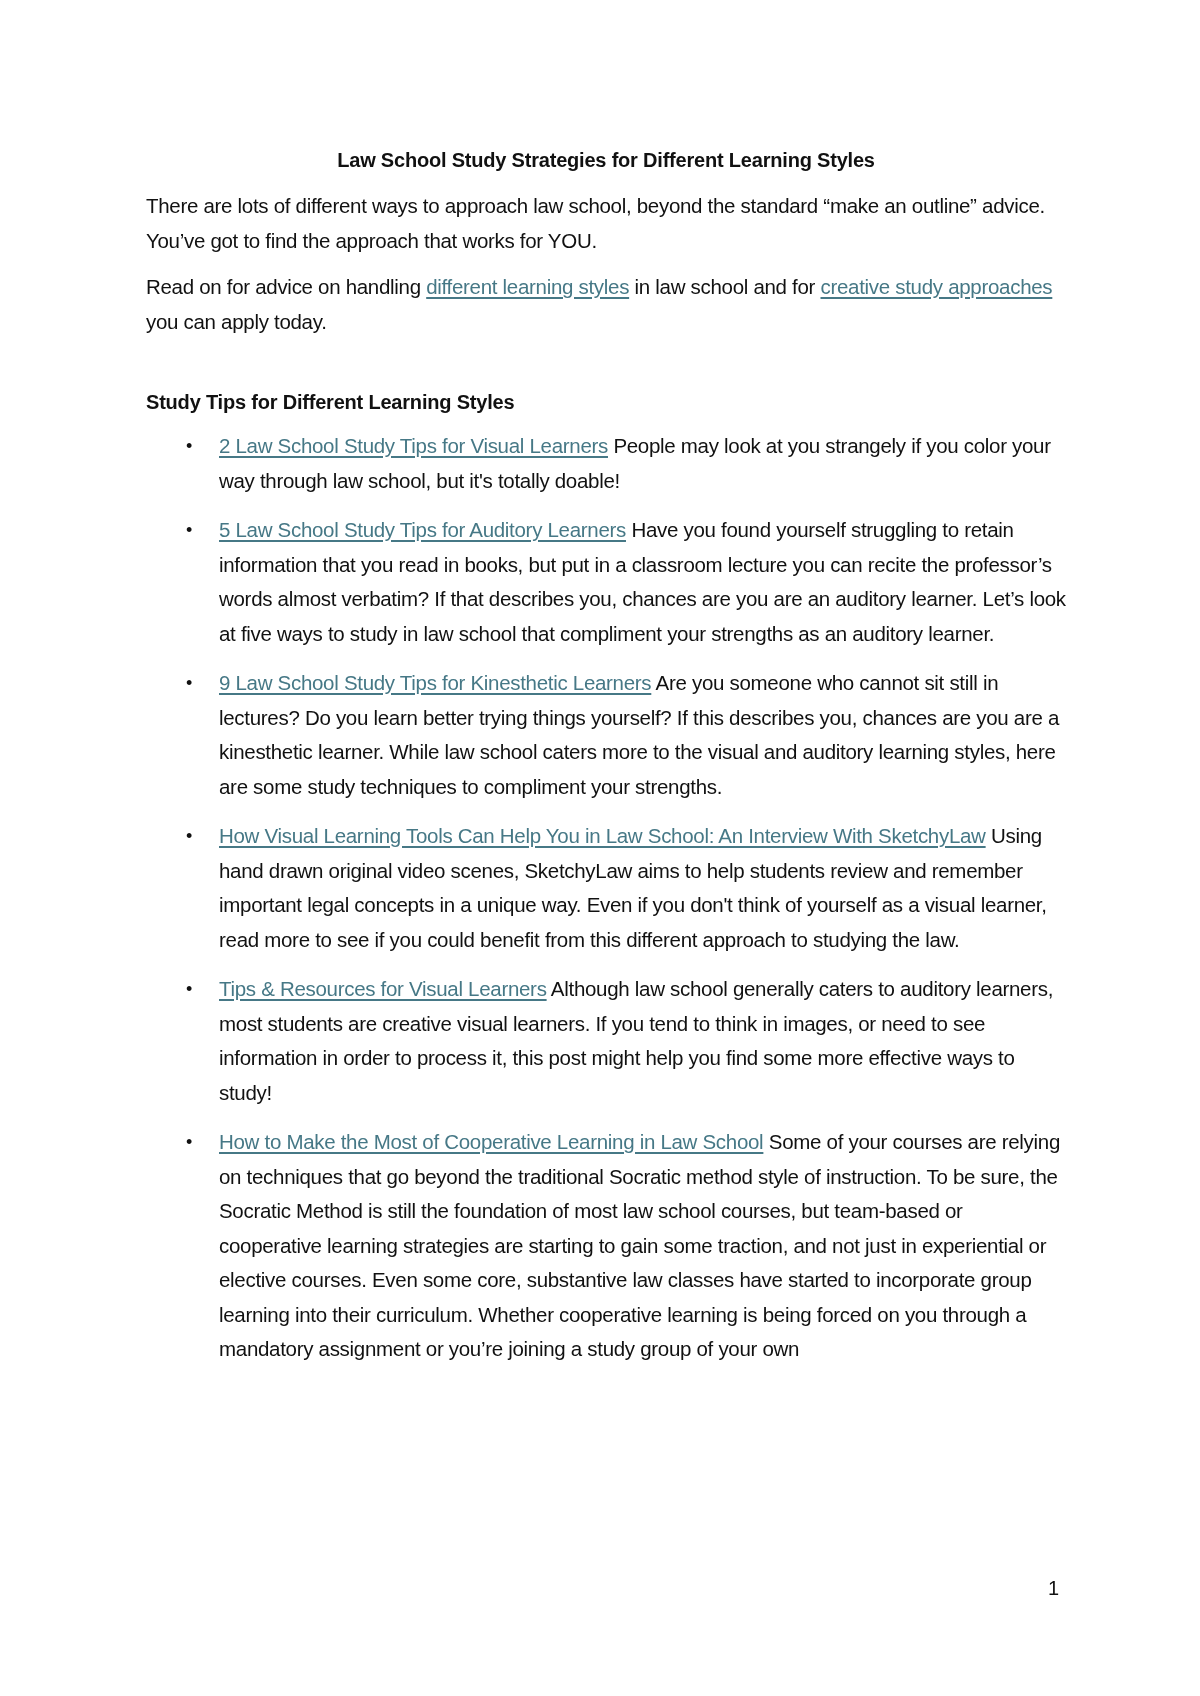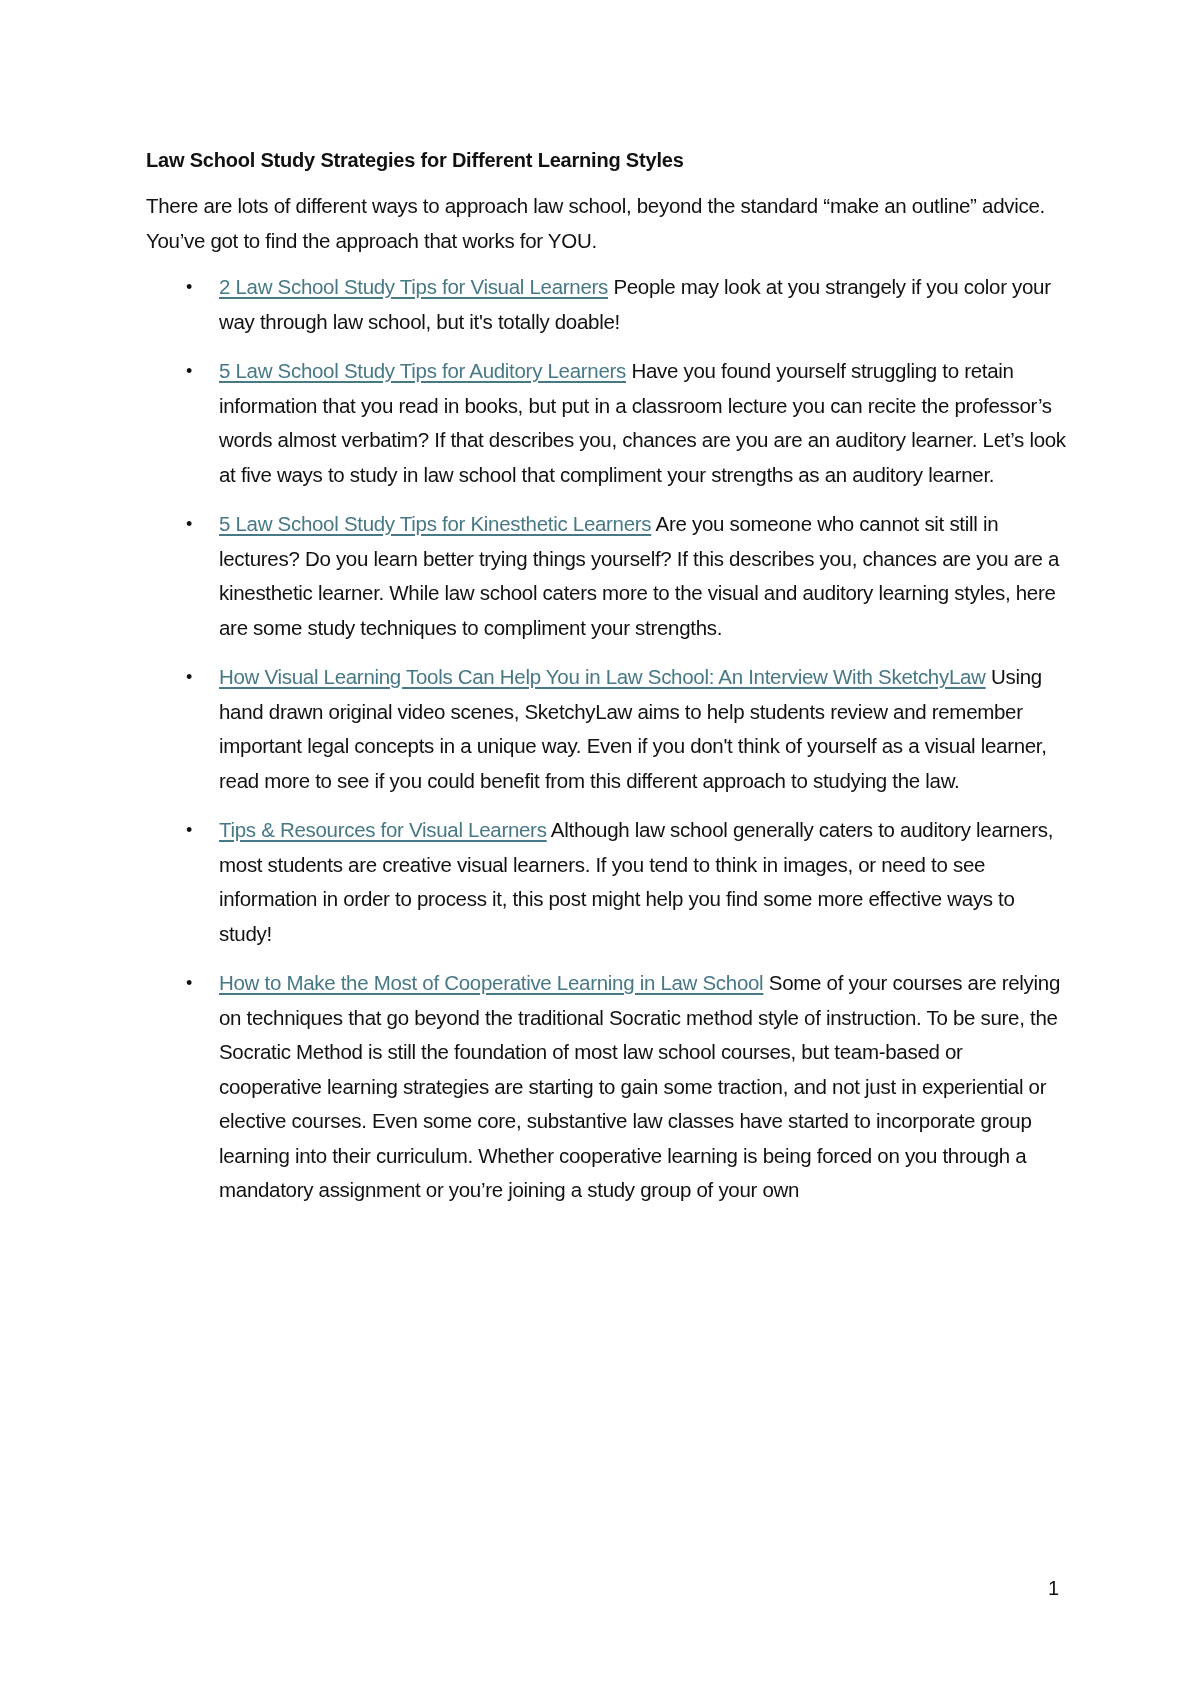--- a/index.html
+++ b/index.html
@@ -1,52 +1,54 @@
 <!DOCTYPE html>
 <html><head>
 <meta charset="utf-8">
 <style>
   html, body { margin: 0; padding: 0; background: #ffffff; }
   body { width: 1200px; height: 1696px; position: relative; overflow: hidden;
          font-family: "Liberation Sans", sans-serif; color: #111111; }
   .page { position: absolute; left: 0; top: 0; width: 1200px; height: 1696px; background: #fff; }
   .content { position: absolute; left: 146px; top: 143px; width: 920px; }
-  .doc-title { font-weight: bold; font-size: 20px; line-height: 34px; margin: 0 0 12px 0; letter-spacing: -0.2px; }
+  .doc-title { font-weight: bold; font-size: 20px; line-height: 34px; margin: 0 0 12px 0; letter-spacing: -0.2px; text-align: center; }
   .para { font-size: 20.5px; line-height: 34.5px; margin: 0 0 12px 0; letter-spacing: -0.3px; }
   .section-heading { font-weight: bold; font-size: 20px; line-height: 34px; margin: 46px 0 10px 0; letter-spacing: -0.2px; }
   a.link { color: #467886; text-decoration: underline; text-underline-offset: 3px; }
   ul.tips { list-style: none; margin: 0; padding: 0; }
   ul.tips li { position: relative; padding-left: 73px; font-size: 20.5px; line-height: 34.5px;
                margin: 0 0 15px 0; letter-spacing: -0.3px; }
   ul.tips li .bullet { position: absolute; left: 40px; top: 0; font-size: 18px; }
   .page-number { position: absolute; left: 1048px; top: 1577px; font-size: 20px; }
 </style>
 </head>
 <body>
 
 <div class="page">
   <div class="content">
     <div class="doc-title">Law School Study Strategies for Different Learning Styles</div>
 
     <p class="para">There are lots of different ways to approach law school, beyond the standard “make an outline” advice. You’ve got to find the approach that works for YOU.</p>
 
+    <p class="para"><span>Read on for advice on handling </span><a class="link">different learning styles</a><span> in law school and for </span><a class="link">creative study approaches</a><span> you can apply today.</span></p>
 
+    <div class="section-heading">Study Tips for Different Learning Styles</div>
 
     <ul class="tips">
       <li>
         <span class="bullet">•</span>
         <a class="link">2 Law School Study Tips for Visual Learners</a><span> People may look at you strangely if you color your way through law school, but it's totally doable!</span>
       </li>
       <li>
         <span class="bullet">•</span>
         <a class="link">5 Law School Study Tips for Auditory Learners</a><span> Have you found yourself struggling to retain information that you read in books, but put in a classroom lecture you can recite the professor’s words almost verbatim? If that describes you, chances are you are an auditory learner. Let’s look at five ways to study in law school that compliment your strengths as an auditory learner.</span>
       </li>
       <li>
         <span class="bullet">•</span>
-        <a class="link">5 Law School Study Tips for Kinesthetic Learners</a><span> Are you someone who cannot sit still in lectures? Do you learn better trying things yourself? If this describes you, chances are you are a kinesthetic learner. While law school caters more to the visual and auditory learning styles, here are some study techniques to compliment your strengths.</span>
+        <a class="link">9 Law School Study Tips for Kinesthetic Learners</a><span> Are you someone who cannot sit still in lectures? Do you learn better trying things yourself? If this describes you, chances are you are a kinesthetic learner. While law school caters more to the visual and auditory learning styles, here are some study techniques to compliment your strengths.</span>
       </li>
       <li>
         <span class="bullet">•</span>
         <a class="link">How Visual Learning Tools Can Help You in Law School: An Interview With SketchyLaw</a><span> Using hand drawn original video scenes, SketchyLaw aims to help students review and remember important legal concepts in a unique way. Even if you don't think of yourself as a visual learner, read more to see if you could benefit from this different approach to studying the law.</span>
       </li>
       <li>
         <span class="bullet">•</span>
         <a class="link">Tips &amp; Resources for Visual Learners</a><span> Although law school generally caters to auditory learners, most students are creative visual learners. If you tend to think in images, or need to see information in order to process it, this post might help you find some more effective ways to study!</span>
       </li>
       <li>

